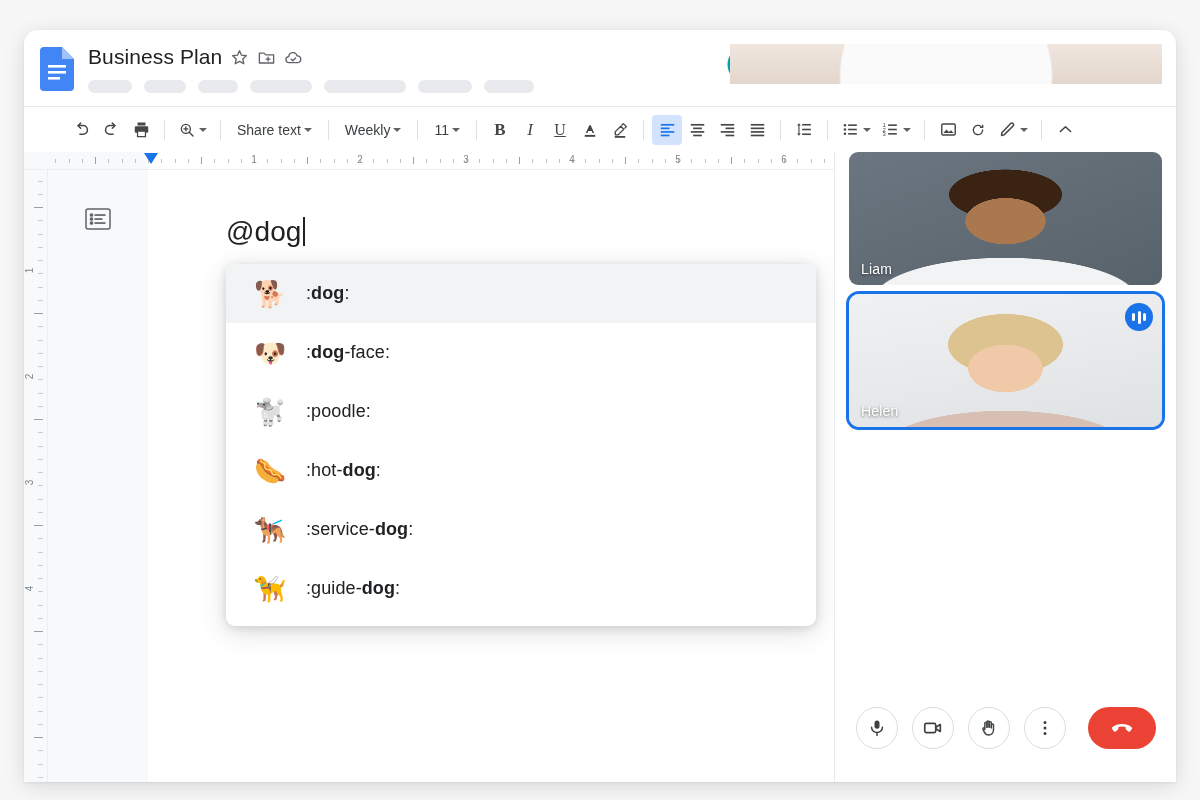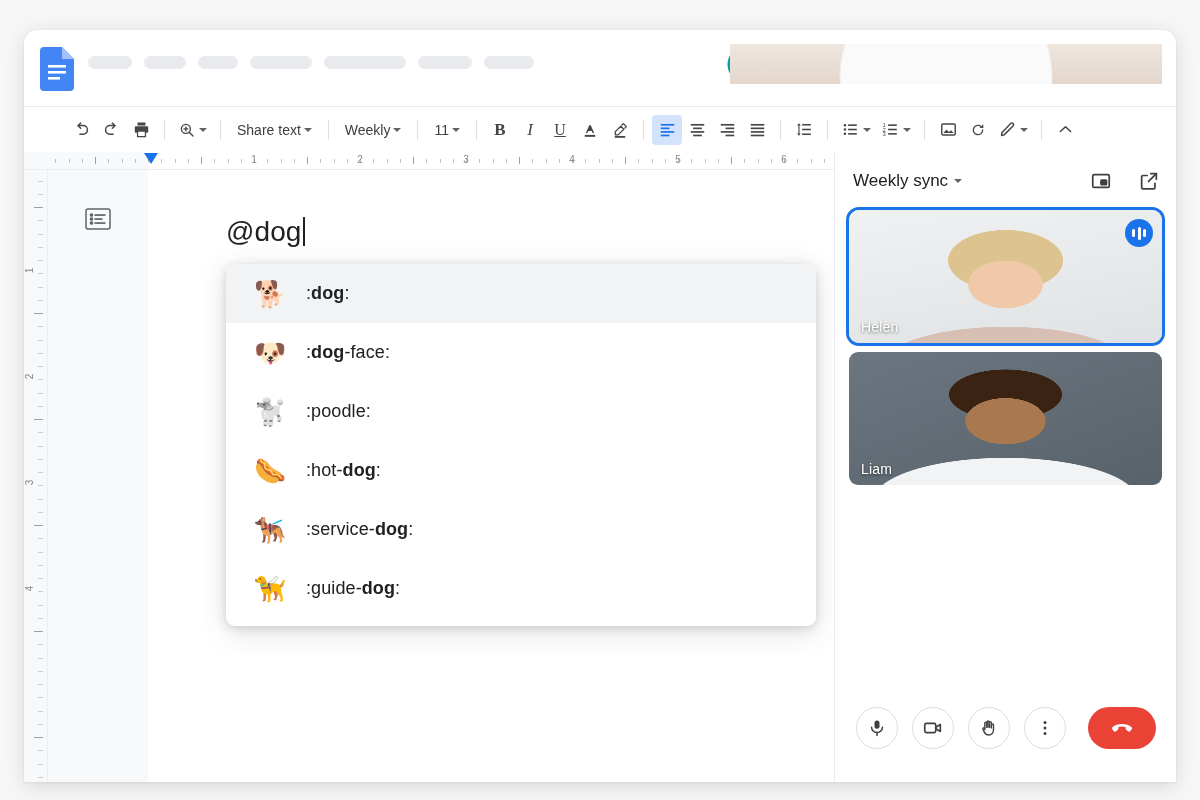--- a/index.html
+++ b/index.html
@@ -216,20 +216,34 @@
   <div class="header">
     <svg class="docs-logo" viewBox="0 0 34 44">
       <path d="M4 0h18l12 12v28a4 4 0 0 1-4 4H4a4 4 0 0 1-4-4V4a4 4 0 0 1 4-4z" fill="#4285f4"></path>
       <path d="M22 0l12 12H22z" fill="#a1c2fa"></path>
       <rect x="8" y="18" width="18" height="2.6" fill="#fff"></rect>
       <rect x="8" y="24" width="18" height="2.6" fill="#fff"></rect>
       <rect x="8" y="30" width="12" height="2.6" fill="#fff"></rect>
     </svg>
 
     <div class="title-block">
+      <div class="title-row">
+        <span class="doc-title">Business Plan</span>
+        <svg class="t-icon" viewBox="0 0 24 24" fill="none" stroke="currentColor" stroke-width="1.7">
+          <path d="M12 3.5l2.6 5.6 6 .7-4.4 4.1 1.2 6-5.4-3-5.4 3 1.2-6L3.4 9.8l6-.7z" stroke-linejoin="round"></path>
+        </svg>
+        <svg class="t-icon" viewBox="0 0 24 24" fill="none" stroke="currentColor" stroke-width="1.7">
+          <path d="M3 6.5h6l2 2.2h10v10.3H3z" stroke-linejoin="round"></path>
+          <path d="M14 11.5v5M11.5 14h5" stroke-linecap="round"></path>
+        </svg>
+        <svg class="t-icon" viewBox="0 0 24 24" fill="none" stroke="currentColor" stroke-width="1.7">
+          <path d="M6.5 18.5a3.8 3.8 0 0 1-.4-7.6A5.2 5.2 0 0 1 16.4 10a3.9 3.9 0 0 1 1 8.4z" stroke-linejoin="round"></path>
+          <path d="M9.2 14.2l2 2 3.4-3.6" stroke-linecap="round" stroke-linejoin="round"></path>
+        </svg>
+      </div>
       <div class="menu-placeholders">
         <div class="mph" style="width:44px"></div>
         <div class="mph" style="width:42px"></div>
         <div class="mph" style="width:40px"></div>
         <div class="mph" style="width:62px"></div>
         <div class="mph" style="width:82px"></div>
         <div class="mph" style="width:54px"></div>
         <div class="mph" style="width:50px"></div>
       </div>
     </div>
@@ -655,59 +669,45 @@
                 <span class="ac-emoji">🦮</span>
                 <span class="ac-label"><span>:guide-</span><b>dog</b><span>:</span></span>
               </div>
             </div>
         </div>
       </div>
     </div>
   </div>
 
   <div class="meet-panel">
-    <div class="meet-head">
-      <span class="meet-title">Weekly sync</span>
-      <span class="caret"></span>
-      <span class="meet-head-spacer"></span>
-      <svg class="mh-icon" viewBox="0 0 24 24" fill="none" stroke="currentColor" stroke-width="1.9">
-        <rect x="3" y="5" width="18" height="14" rx="1.5"></rect>
-          <rect x="12" y="11" width="6" height="5" rx="0.8" fill="currentColor"></rect>
-      </svg>
-      <svg class="mh-icon" viewBox="0 0 24 24" fill="none" stroke="currentColor" stroke-width="1.9" stroke-linecap="round" stroke-linejoin="round">
-        <path d="M14 4h6v6"></path>
-          <path d="M20 4l-8.5 8.5"></path>
-          <path d="M18.5 14.5V19a1.5 1.5 0 0 1-1.5 1.5H5.5A1.5 1.5 0 0 1 4 19V7.5A1.5 1.5 0 0 1 5.5 6H10"></path>
-      </svg>
-    </div>
 
     <div class="tiles">
+      <div class="tile">
+        <div class="ph" style="background:
+          radial-gradient(ellipse 60% 46% at 50% 112%, #f2f3f4 0 70%, rgba(0,0,0,0) 71%),
+          radial-gradient(ellipse 17% 23% at 50% 52%, #a9784f 0 75%, rgba(0,0,0,0) 76%),
+          radial-gradient(ellipse 23% 24% at 50% 32%, #3b2314 0 78%, rgba(0,0,0,0) 79%),
+          linear-gradient(160deg,#6b7680,#58626b)"></div>
+        <span class="tile-name">Liam</span>
+      </div>
+
       <div class="tile active">
         <div class="ph" style="background:
           radial-gradient(ellipse 55% 40% at 50% 116%, #d8bfb4 0 70%, rgba(0,0,0,0) 71%),
           radial-gradient(ellipse 16% 24% at 50% 56%, #f0c9a8 0 74%, rgba(0,0,0,0) 75%),
           radial-gradient(ellipse 24% 30% at 50% 38%, #ddc38f 0 76%, rgba(0,0,0,0) 77%),
           linear-gradient(170deg,#f0f1f2,#dfe2e4)"></div>
         <div class="speak-badge">
           <span class="sb-bar" style="height:8px"></span>
           <span class="sb-bar" style="height:13px"></span>
           <span class="sb-bar" style="height:8px"></span>
         </div>
         <span class="tile-name">Helen</span>
       </div>
 
-      <div class="tile">
-        <div class="ph" style="background:
-          radial-gradient(ellipse 60% 46% at 50% 112%, #f2f3f4 0 70%, rgba(0,0,0,0) 71%),
-          radial-gradient(ellipse 17% 23% at 50% 52%, #a9784f 0 75%, rgba(0,0,0,0) 76%),
-          radial-gradient(ellipse 23% 24% at 50% 32%, #3b2314 0 78%, rgba(0,0,0,0) 79%),
-          linear-gradient(160deg,#6b7680,#58626b)"></div>
-        <span class="tile-name">Liam</span>
-      </div>
-
     </div>
 
     <div class="meet-controls">
       <div class="ctrl">
         <svg width="20" height="20" viewBox="0 0 24 24" fill="none" stroke="currentColor" stroke-width="1.8" stroke-linecap="round">
           <rect x="9" y="3" width="6" height="10" rx="3" fill="currentColor" stroke="none"></rect>
           <path d="M5.5 11a6.5 6.5 0 0 0 13 0"></path>
             <path d="M12 17.5V21"></path>
         </svg>
       </div>

